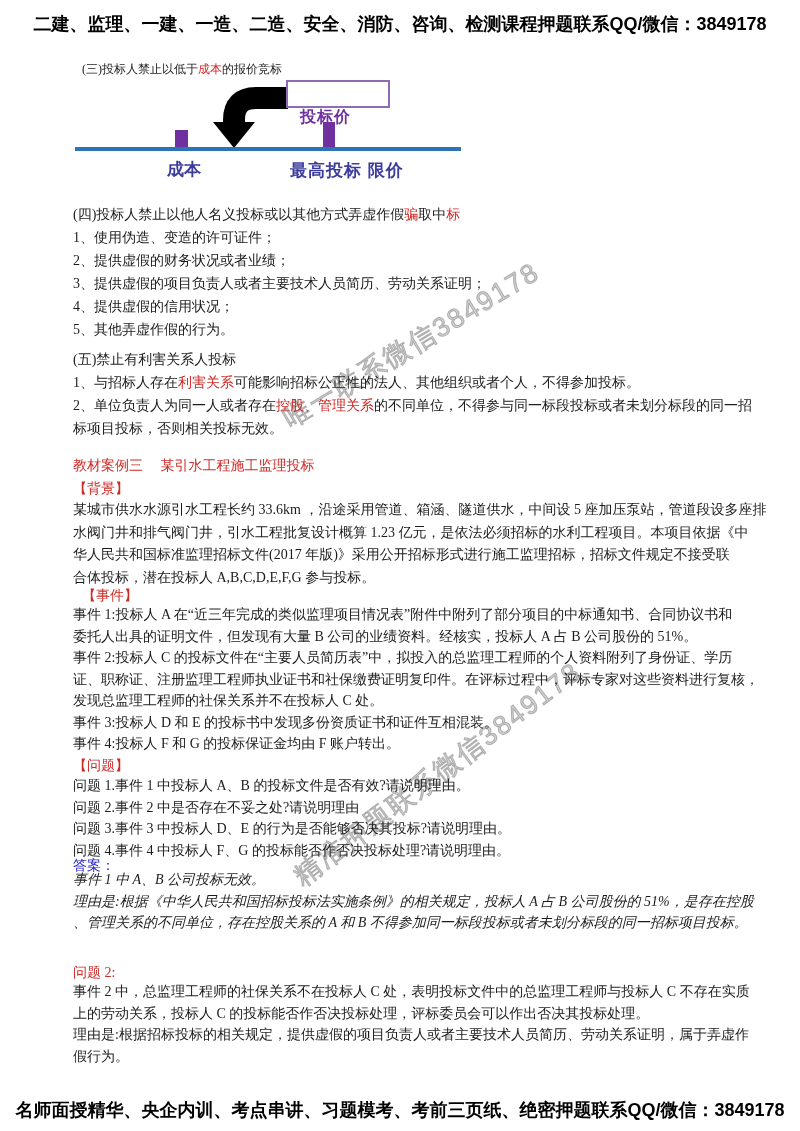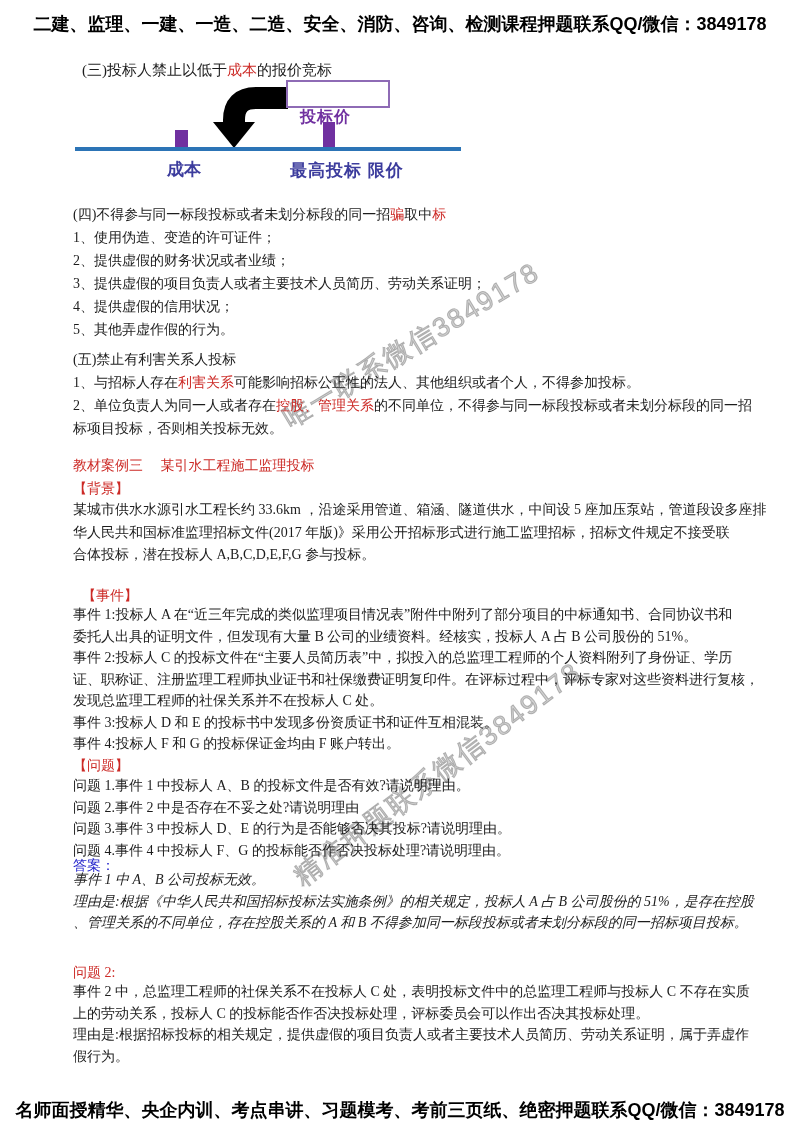--- a/index.html
+++ b/index.html
@@ -29,21 +29,21 @@
   .wm2{left:308px; top:858px; transform:rotate(-37deg);}
   
   .blk{position:absolute; left:73px; width:690px; font-size:14px;}
   .blk .ln{line-height:23px; white-space:nowrap;}
   .lh21 .ln{line-height:21.5px;}
   .lh22 .ln{line-height:22.5px;}
   .c-red{color:#cc2a26;}
   .red{color:#cc2a26;}
   .blue{color:#2525cc;}
   
-  .sec3{position:absolute; left:82px; top:61px; font-size:15px; white-space:nowrap;}
+  .sec3{position:absolute; left:82px; top:61px; font-size:12px; white-space:nowrap;}
   
   .diagram{position:absolute; left:70px; top:78px; width:400px; height:112px;}
   .diagram svg{position:absolute; left:0; top:0;}
   .dbox{
     position:absolute; left:216px; top:2px; width:100px; height:24px;
     background:#ffffff; border:2px solid #8e6bb5; z-index:3;
   }
   .hline{position:absolute; left:5px; top:69px; width:386px; height:4px; background:#2c74b6;}
   .bar{position:absolute; background:#7030a0;}
   .bar-cost{left:105px; top:52px; width:13px; height:17px;}
@@ -76,21 +76,21 @@
     <div class="dbox"></div>
     <div class="dlabel lbl-bidprice">投标价</div>
     <div class="hline"></div>
     <div class="bar bar-cost"></div>
     <div class="bar bar-max"></div>
     <div class="dlabel lbl-cost">成本</div>
     <div class="dlabel lbl-max">最高投标 限价</div>
   </div>
 
   <div class="blk" style="top:203px;">
-    <div class="ln"><span>(四)不得参与同一标段投标或者未划分标段的同一招</span><span class="c-red">骗</span><span>取中</span><span class="c-red">标</span></div>
+    <div class="ln"><span>(四)投标人禁止以他人名义投标或以其他方式弄虚作假</span><span class="c-red">骗</span><span>取中</span><span class="c-red">标</span></div>
     <div class="ln">1、使用伪造、变造的许可证件；</div>
     <div class="ln">2、提供虚假的财务状况或者业绩；</div>
     <div class="ln">3、提供虚假的项目负责人或者主要技术人员简历、劳动关系证明；</div>
     <div class="ln">4、提供虚假的信用状况；</div>
     <div class="ln">5、其他弄虚作假的行为。</div>
   </div>
 
   <div class="blk" style="top:348px;">
     <div class="ln">(五)禁止有利害关系人投标</div>
     <div class="ln"><span>1、与招标人存在</span><span class="c-red">利害关系</span><span>可能影响招标公正性的法人、其他组织或者个人，不得参加投标。</span></div>
@@ -101,20 +101,21 @@
   <div class="blk red" style="top:454px;">
     <div class="ln">教材案例三　 某引水工程施工监理投标</div>
   </div>
 
   <div class="blk red" style="top:477px;">
     <div class="ln">【背景】</div>
   </div>
 
   <div class="blk lh22" style="top:499px;">
     <div class="ln">某城市供水水源引水工程长约 33.6km ，沿途采用管道、箱涵、隧道供水，中间设 5 座加压泵站，管道段设多座排</div>
+    <div class="ln">水阀门井和排气阀门井，引水工程批复设计概算 1.23 亿元，是依法必须招标的水利工程项目。本项目依据《中</div>
     <div class="ln">华人民共和国标准监理招标文件(2017 年版)》采用公开招标形式进行施工监理招标，招标文件规定不接受联</div>
     <div class="ln">合体投标，潜在投标人 A,B,C,D,E,F,G 参与投标。</div>
   </div>
 
   <div class="blk red" style="top:584px;margin-left:9px;">
     <div class="ln">【事件】</div>
   </div>
 
   <div class="blk lh21" style="top:604px;">
     <div class="ln">事件 1:投标人 A 在“近三年完成的类似监理项目情况表”附件中附列了部分项目的中标通知书、合同协议书和</div>

